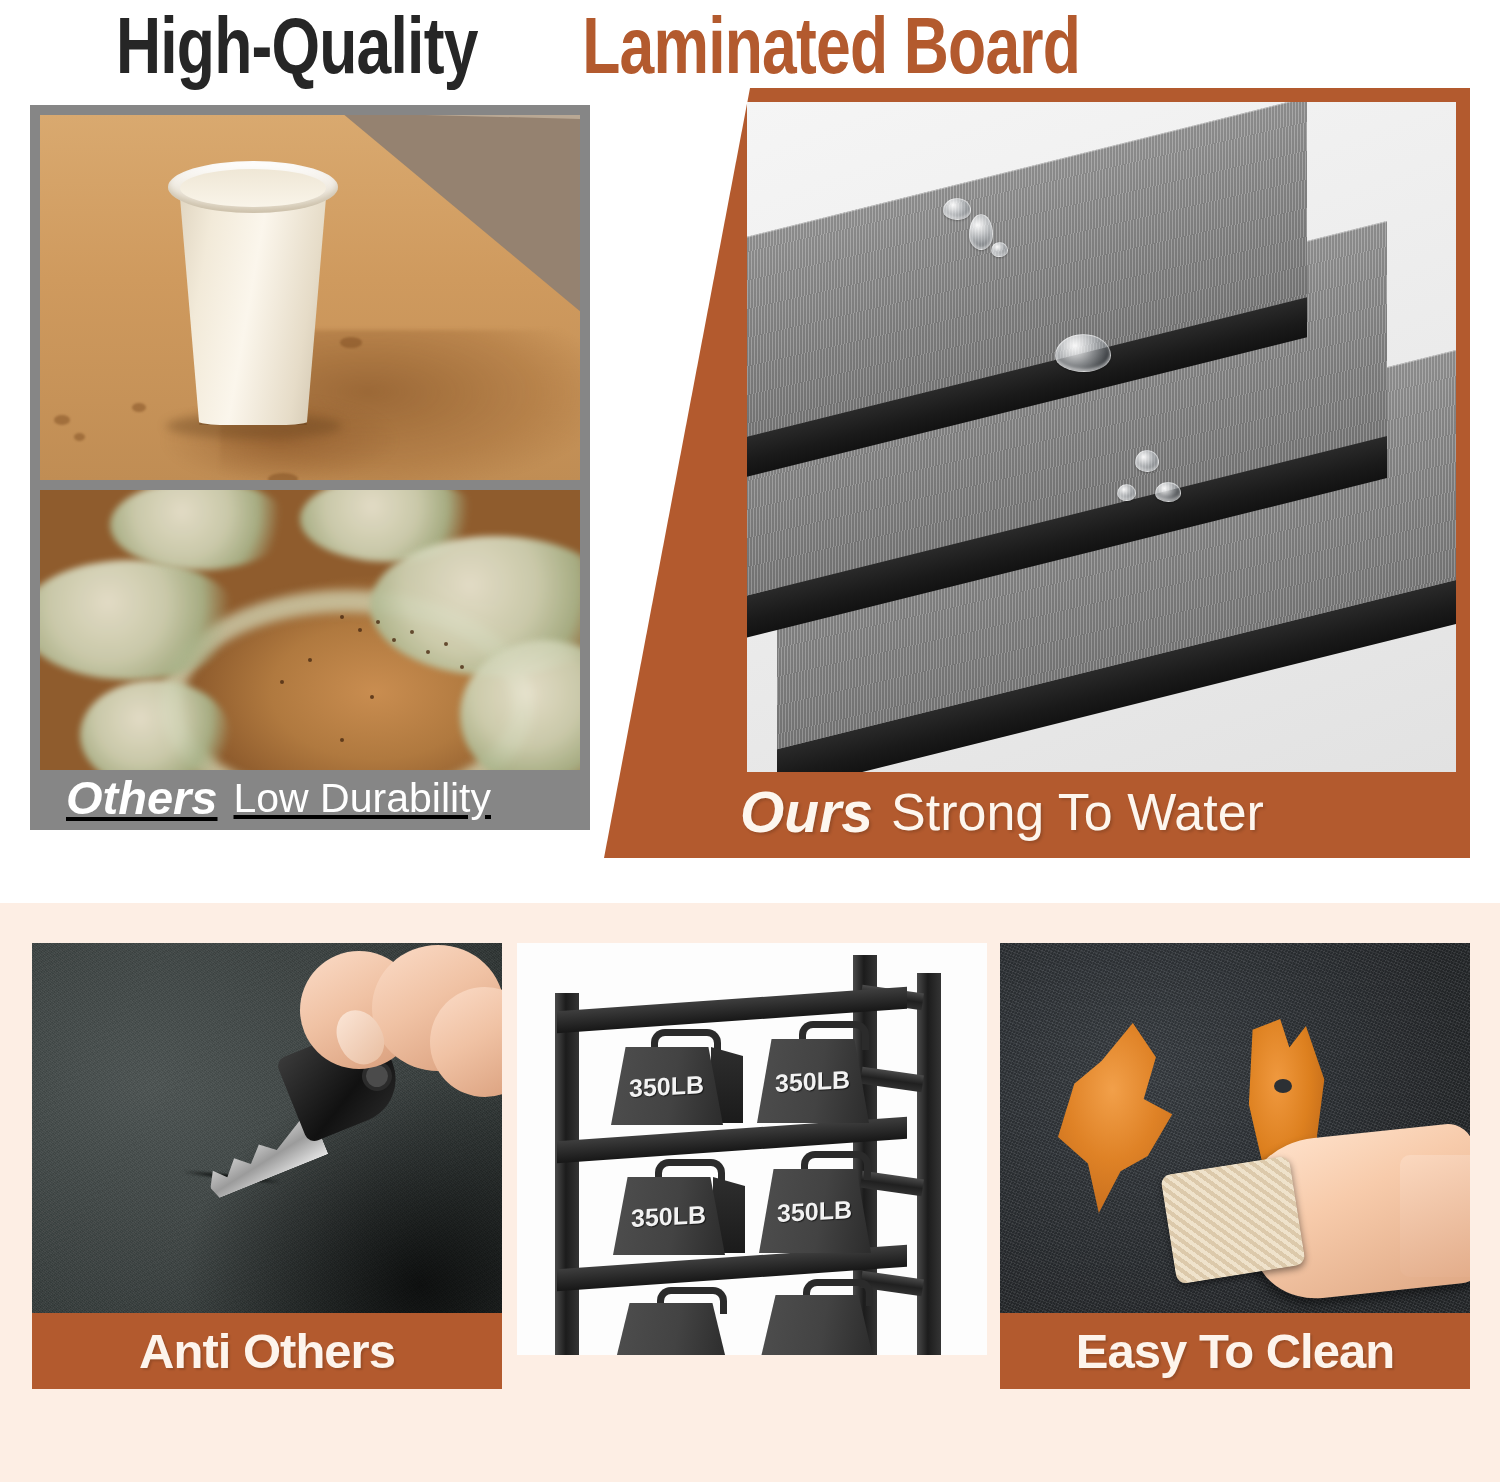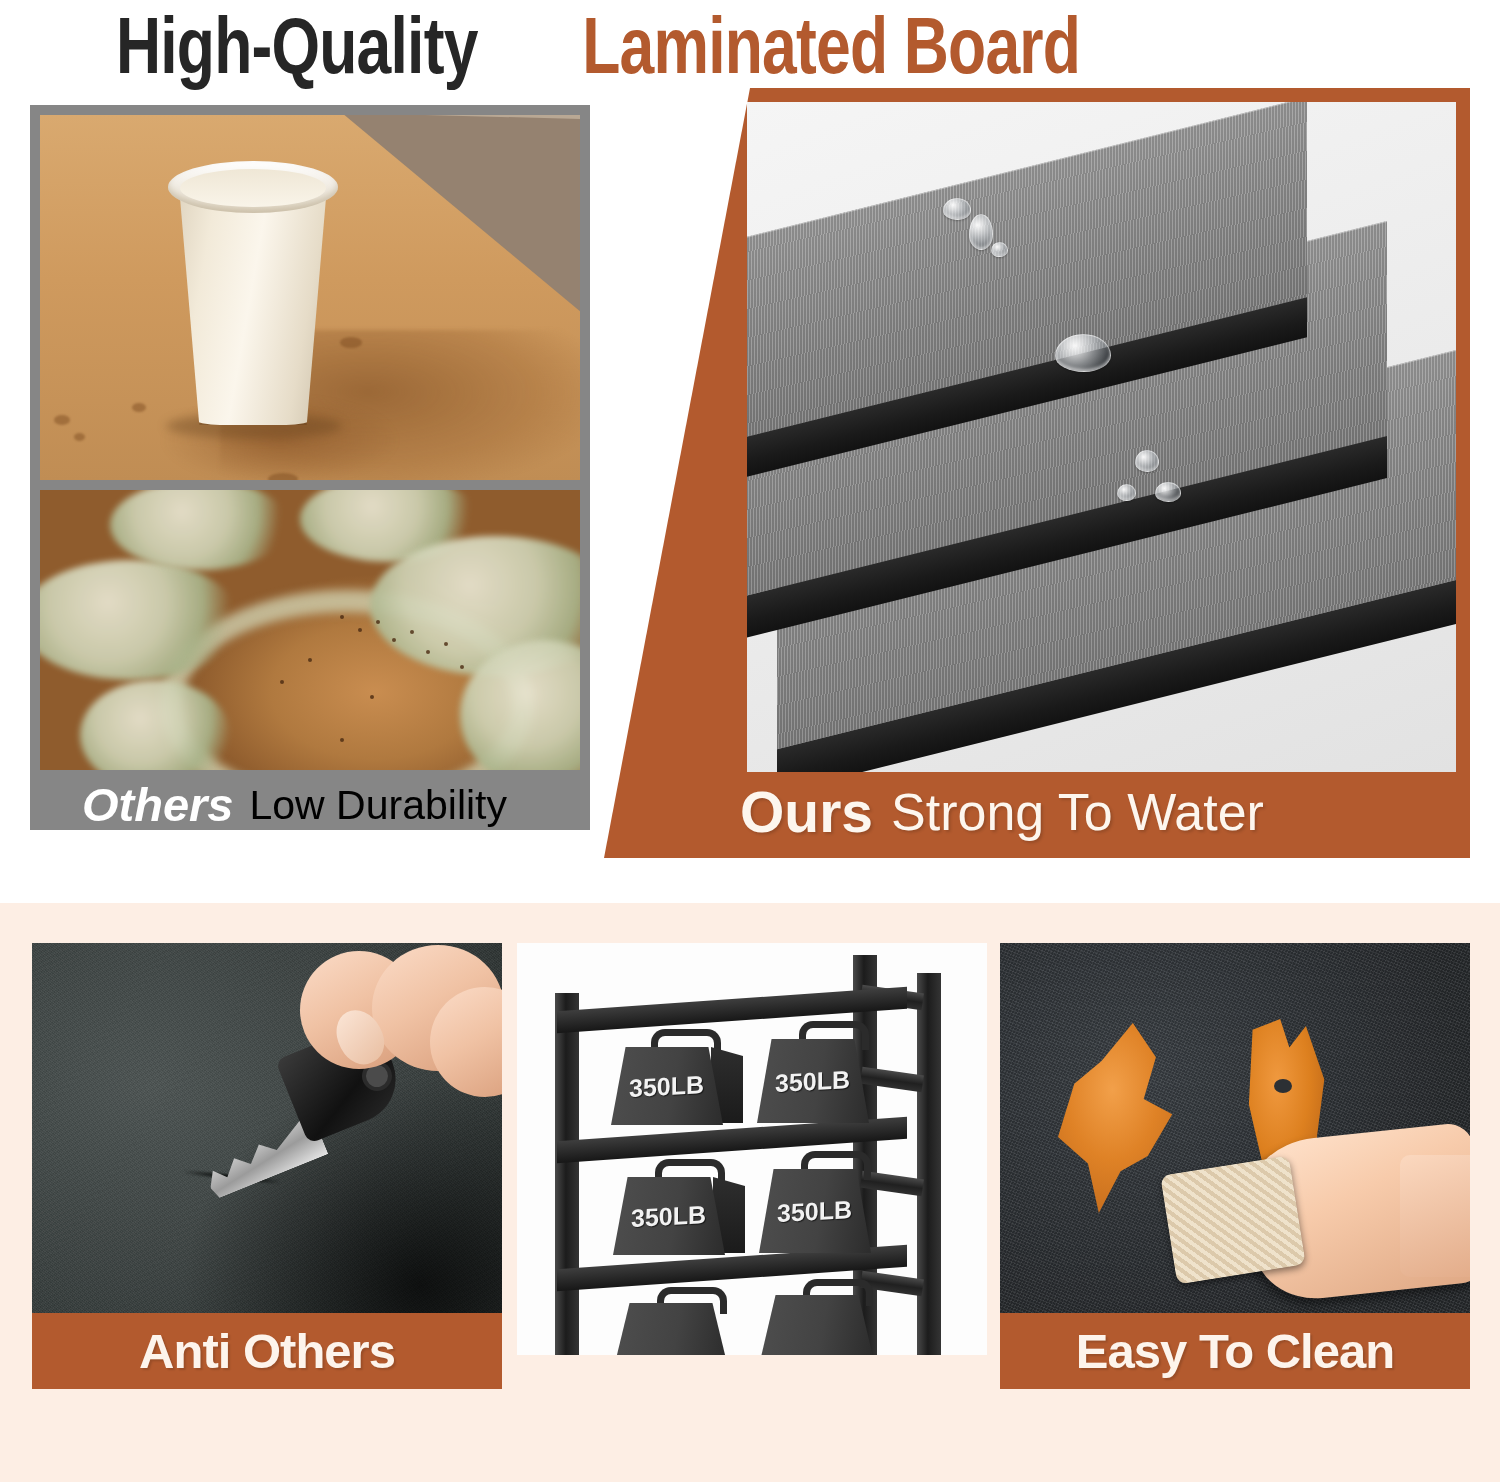--- a/index.html
+++ b/index.html
@@ -122,30 +122,31 @@
     border:22px solid rgba(210,212,180,.75);
     filter:blur(5px);
   }
   .mold-speck{
     position:absolute;width:4px;height:4px;border-radius:50%;
     background:#4a2a12;opacity:.8;
   }
 
   #others-label{
     position:absolute;left:0;bottom:0;width:560px;height:65px;
-    display:flex;align-items:flex-end;
-    padding-left:52px;
+    display:flex;align-items:center;
+    padding-left:36px;
     box-sizing:border-box;
+    text-decoration:underline;
   }
   .lbl-strong{
     color:#ffffff;font-size:47px;font-weight:bold;font-style:italic;
     line-height:50px;letter-spacing:0px;
   }
   .lbl-light{
-    color:#000000;font-size:41px;font-weight:normal;font-style:normal;
+    color:#ffffff;font-size:41px;font-weight:normal;font-style:normal;
     line-height:50px;margin-left:16px;
   }
 
   
   #ours-col{
     position:absolute;left:575px;top:88px;width:895px;height:770px;
   }
   #ours-frame{
     position:absolute;inset:0;
     background:#b35a2e;
@@ -187,21 +188,21 @@
     border-radius:50% 50% 48% 52% / 58% 56% 44% 42%;
   }
 
   #ours-label{
     position:absolute;left:0;bottom:0;width:895px;height:92px;
     clip-path:polygon(22px 0, 895px 0, 895px 92px, 20px 92px);
     display:flex;align-items:center;padding-left:165px;
     box-sizing:border-box;
   }
   .lbl-strong-o{
-    color:#fdf6ee;font-size:57px;font-weight:bold;
+    color:#fdf6ee;font-size:57px;font-weight:bold;font-style:italic;
     line-height:62px;text-shadow:2px 2px 3px rgba(0,0,0,.16);
   }
   .lbl-light-o{
     color:#fdf6ee;font-size:52px;font-weight:normal;font-style:normal;
     line-height:62px;margin-left:18px;text-shadow:2px 2px 3px rgba(0,0,0,.16);
   }
 
   
   #vs-badge{
     position:absolute;left:520px;top:355px;width:290px;height:215px;

